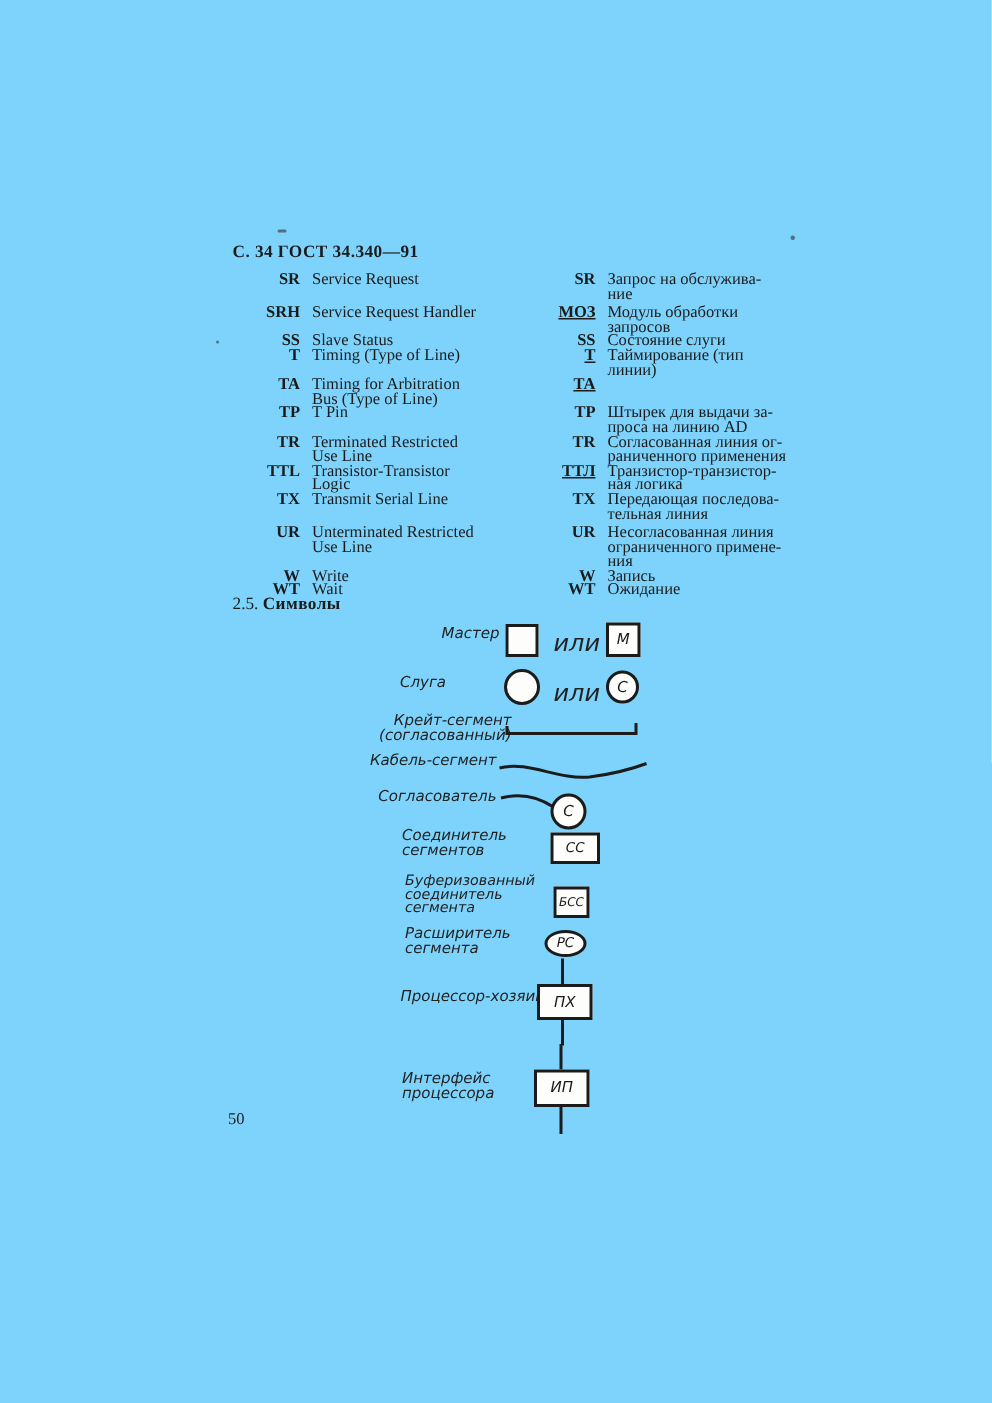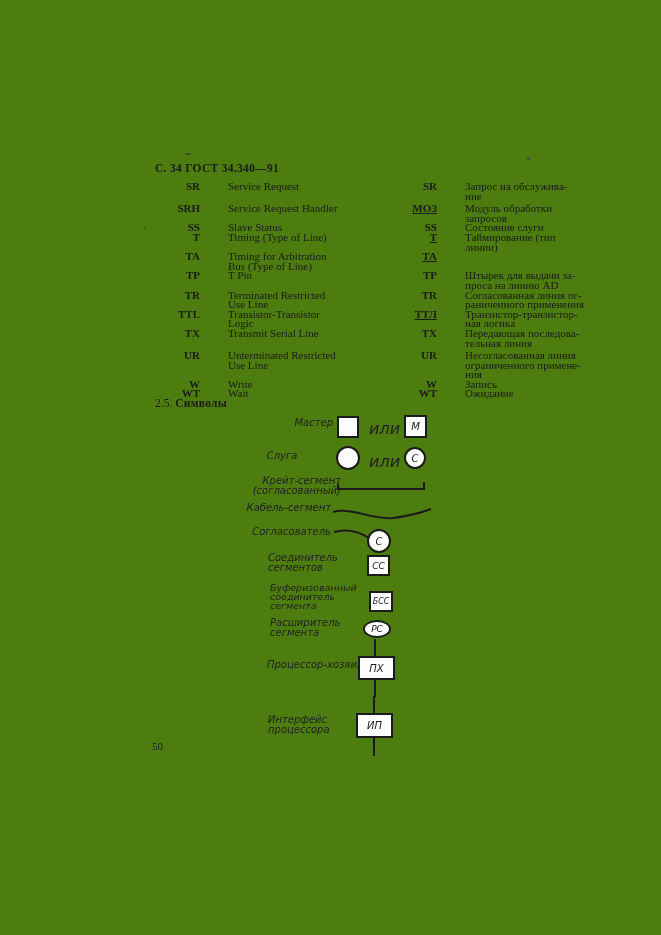--- a/index.html
+++ b/index.html
@@ -1,35 +1,35 @@
 <!DOCTYPE html>
 <html><head>
 <meta charset="utf-8">
 <style>
   html,body{margin:0;padding:0;background:#e8e8e6;}
   .page{
     position:relative;
     width:661px;height:935px;
-    background:#4d7c0f;
+    background:#7dd3fc;
     overflow:hidden;
     font-family:"Liberation Serif", serif;
     color:#1b1b1b;
   }
   
   .doc-header{
     position:absolute;left:155px;top:162px;
     font-size:11.5px;font-weight:bold;letter-spacing:.3px;
     white-space:nowrap;
   }
   
   .glossary{position:absolute;left:140px;top:182px;width:420px;}
   .g-row{
     display:grid;
     grid-template-columns:60px 121px 60px 138px;
-    column-gap:28px;
+    column-gap:8px;
     align-items:start;
     margin-bottom:0;
   }
   .g-row.gap{margin-bottom:3px;}
   .abbr{
     font-size:11px;font-weight:bold;line-height:9.6px;
     text-align:right;white-space:pre-line;
   }
   .abbr[data-u="u"]{text-decoration:underline;text-underline-offset:1px;}
   .def{
@@ -208,21 +208,21 @@
     <span class="sym-label ra" style="left:240px;top:527px;width:91px;">Согласователь</span>
     <svg class="lineart" style="left:333px;top:528px;" width="38" height="14">
       <path d="M1,4 C12,1 24,2 36,10" fill="none" stroke="#1b1b1b" stroke-width="2"></path>
     </svg>
     <div class="shape round" style="left:367px;top:529px;width:24px;height:24px;">
       <span>С</span>
     </div>
 
     <span class="sym-label" style="left:268px;top:553px;">Соединитель
 сегментов</span>
-    <div class="shape" style="left:367px;top:555px;width:23px;height:21px;font-size:9px;">
+    <div class="shape" style="left:367px;top:555px;width:33px;height:21px;font-size:9px;">
       <span>СС</span>
     </div>
 
     <span class="sym-label" style="left:270px;top:583px;font-size:9.5px;line-height:9.2px;">Буферизованный
 соединитель
 сегмента</span>
     <div class="shape" style="left:369px;top:591px;width:24px;height:21px;font-size:8px;">
       <span>БСС</span>
     </div>
 

